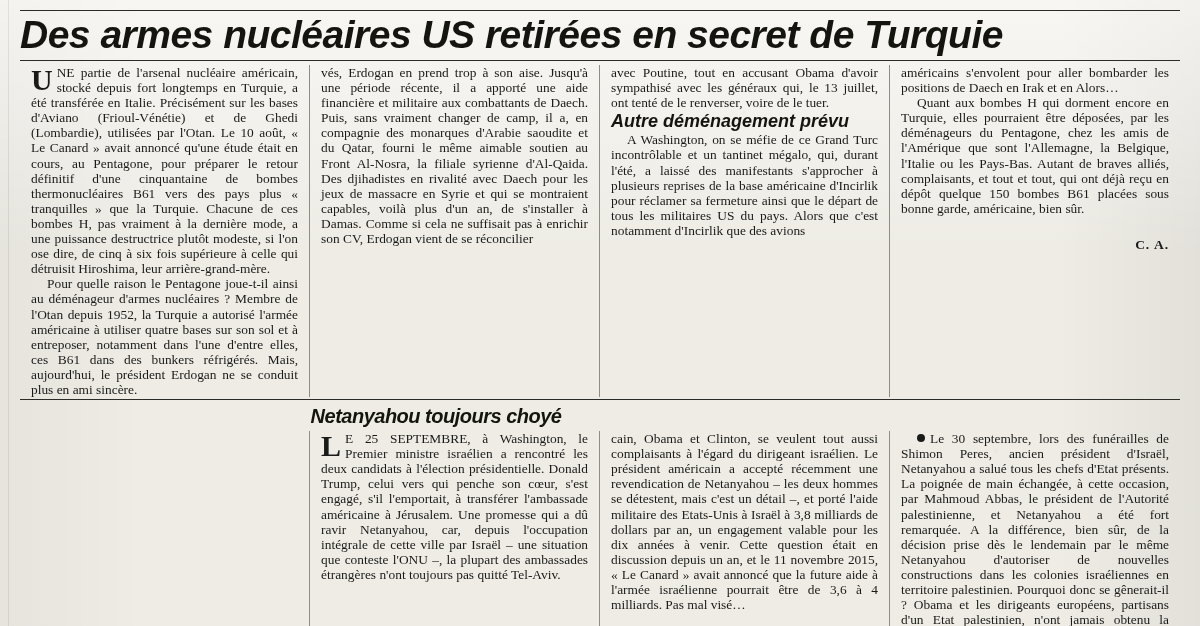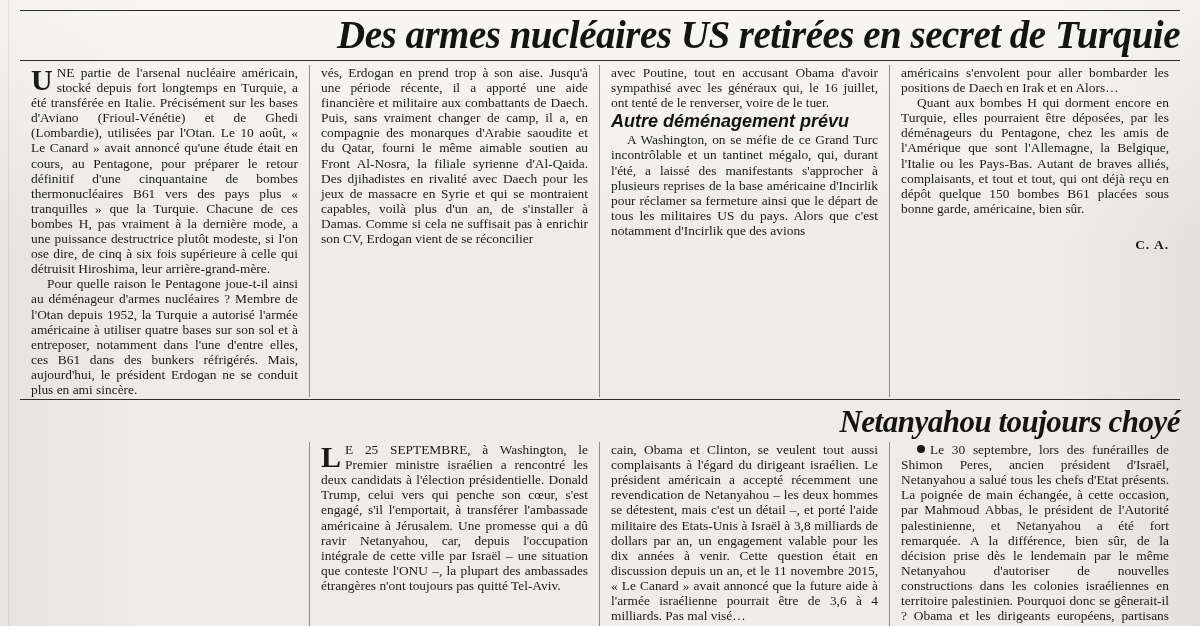--- a/index.html
+++ b/index.html
@@ -39,34 +39,34 @@
     opacity: .8;
   }
 
   .rule {
     border: 0;
     border-top: 1.5px solid #2b2b27;
     margin: 2px 0 4px 0;
   }
 
   .headline {
-    font-family: Liberation Serif, serif;
+    font-family: Liberation Sans, sans-serif;
     font-weight: bold;
     font-style: italic;
-    text-align: right;
+    text-align: left;
     letter-spacing: -0.5px;
     color: #15150f;
     line-height: 1;
   }
   .headline-main {
     font-size: 39px;
     margin: 3px 0 6px 0;
   }
   .headline-sub {
-    font-size: 31px;
+    font-size: 20px;
     margin: 2px 0 5px 0;
   }
 
   .cols {
     display: flex;
     gap: 0;
     align-items: stretch;
   }
   .col {
     font-size: 13.4px;
@@ -158,21 +158,21 @@
     <div class="col top-col first sep">
       <p class="noindent"><span class="dropcap">U</span><span>NE partie de l'arsenal nucléaire américain, stocké depuis fort longtemps en Turquie, a été transférée en Italie. Précisément sur les bases d'Aviano (Frioul-Vénétie) et de Ghedi (Lombardie), utilisées par l'Otan. Le 10 août, « Le Canard » avait annoncé qu'une étude était en cours, au Pentagone, pour préparer le retour définitif d'une cinquantaine de bombes thermonucléaires B61 vers des pays plus « tranquilles » que la Turquie. Chacune de ces bombes H, pas vraiment à la dernière mode, a une puissance destructrice plutôt modeste, si l'on ose dire, de cinq à six fois supérieure à celle qui détruisit Hiroshima, leur arrière-grand-mère.</span></p>
       <p>Pour quelle raison le Pentagone joue-t-il ainsi au déménageur d'armes nucléaires ? Membre de l'Otan depuis 1952, la Turquie a autorisé l'armée américaine à utiliser quatre bases sur son sol et à entreposer, notamment dans l'une d'entre elles, ces B61 dans des bunkers réfrigérés. Mais, aujourd'hui, le président Erdogan ne se conduit plus en ami sincère.</p>
     </div>
 
     <div class="col top-col sep">
       <p class="noindent">vés, Erdogan en prend trop à son aise. Jusqu'à une période récente, il a apporté une aide financière et militaire aux combattants de Daech. Puis, sans vraiment changer de camp, il a, en compagnie des monarques d'Arabie saoudite et du Qatar, fourni le même aimable soutien au Front Al-Nosra, la filiale syrienne d'Al-Qaida. Des djihadistes en rivalité avec Daech pour les jeux de massacre en Syrie et qui se montraient capables, voilà plus d'un an, de s'installer à Damas. Comme si cela ne suffisait pas à enrichir son CV, Erdogan vient de se réconcilier</p>
     </div>
 
     <div class="col top-col sep">
-      <p class="noindent">avec Poutine, tout en accusant Obama d'avoir sympathisé avec les généraux qui, le 16 juillet, ont tenté de le renverser, voire de le tuer.</p>
+      <p class="noindent">avec Poutine, tout en accusant Obama d'avoir sympathisé avec les généraux qui, le 13 juillet, ont tenté de le renverser, voire de le tuer.</p>
       <div class="subhead">Autre déménagement prévu</div>
       <p>A Washington, on se méfie de ce Grand Turc incontrôlable et un tantinet mégalo, qui, durant l'été, a laissé des manifestants s'approcher à plusieurs reprises de la base américaine d'Incirlik pour réclamer sa fermeture ainsi que le départ de tous les militaires US du pays. Alors que c'est notamment d'Incirlik que des avions</p>
     </div>
 
     <div class="col top-col">
       <p class="noindent">américains s'envolent pour aller bombarder les positions de Daech en Irak et en Alors…</p>
       <p>Quant aux bombes H qui dorment encore en Turquie, elles pourraient être déposées, par les déménageurs du Pentagone, chez les amis de l'Amérique que sont l'Allemagne, la Belgique, l'Italie ou les Pays-Bas. Autant de braves alliés, complaisants, et tout et tout, qui ont déjà reçu en dépôt quelque 150 bombes B61 placées sous bonne garde, américaine, bien sûr.</p>
       <div class="signature">C. A.</div>
     </div>
 

